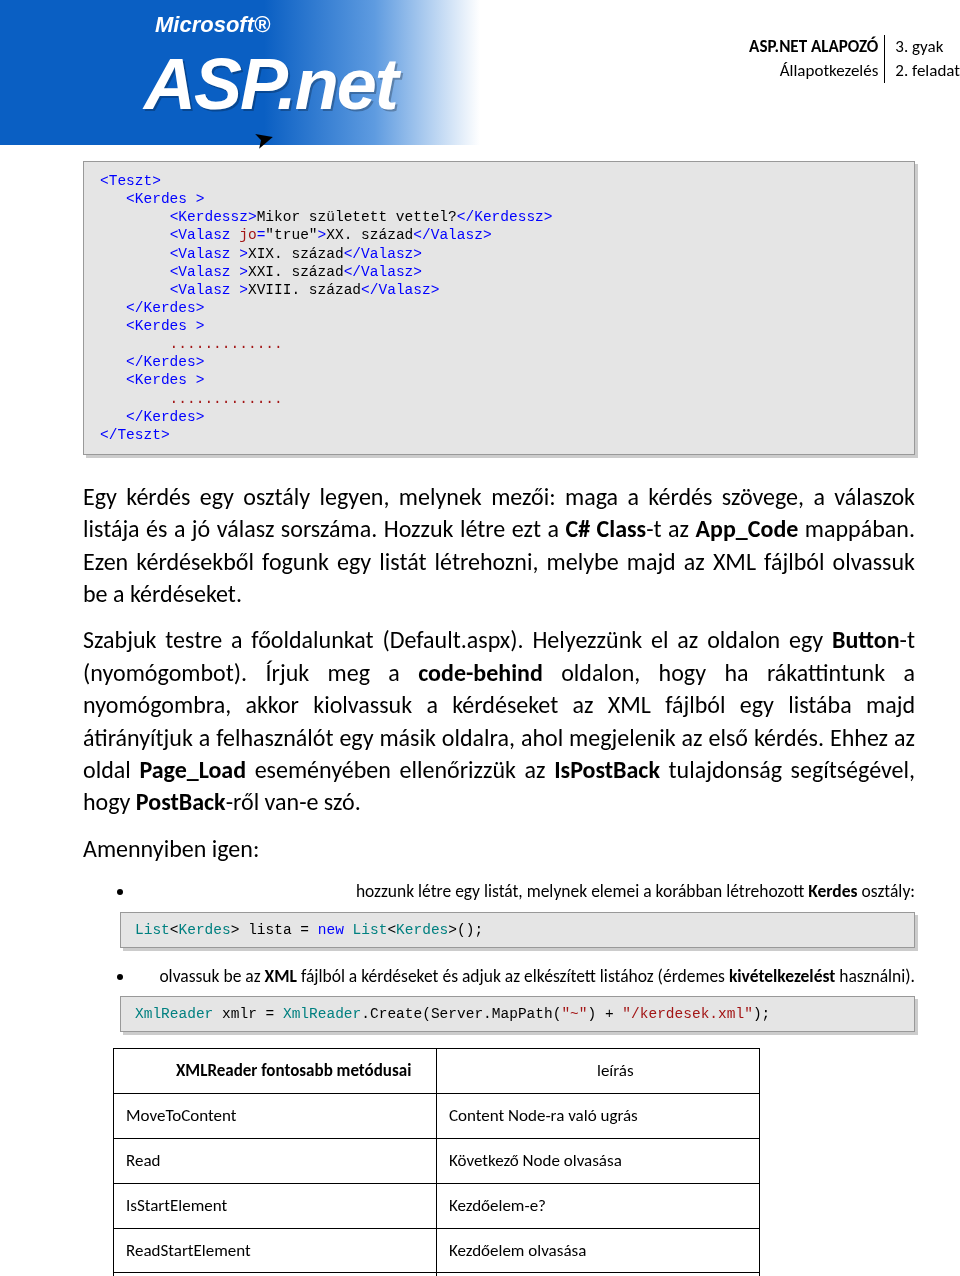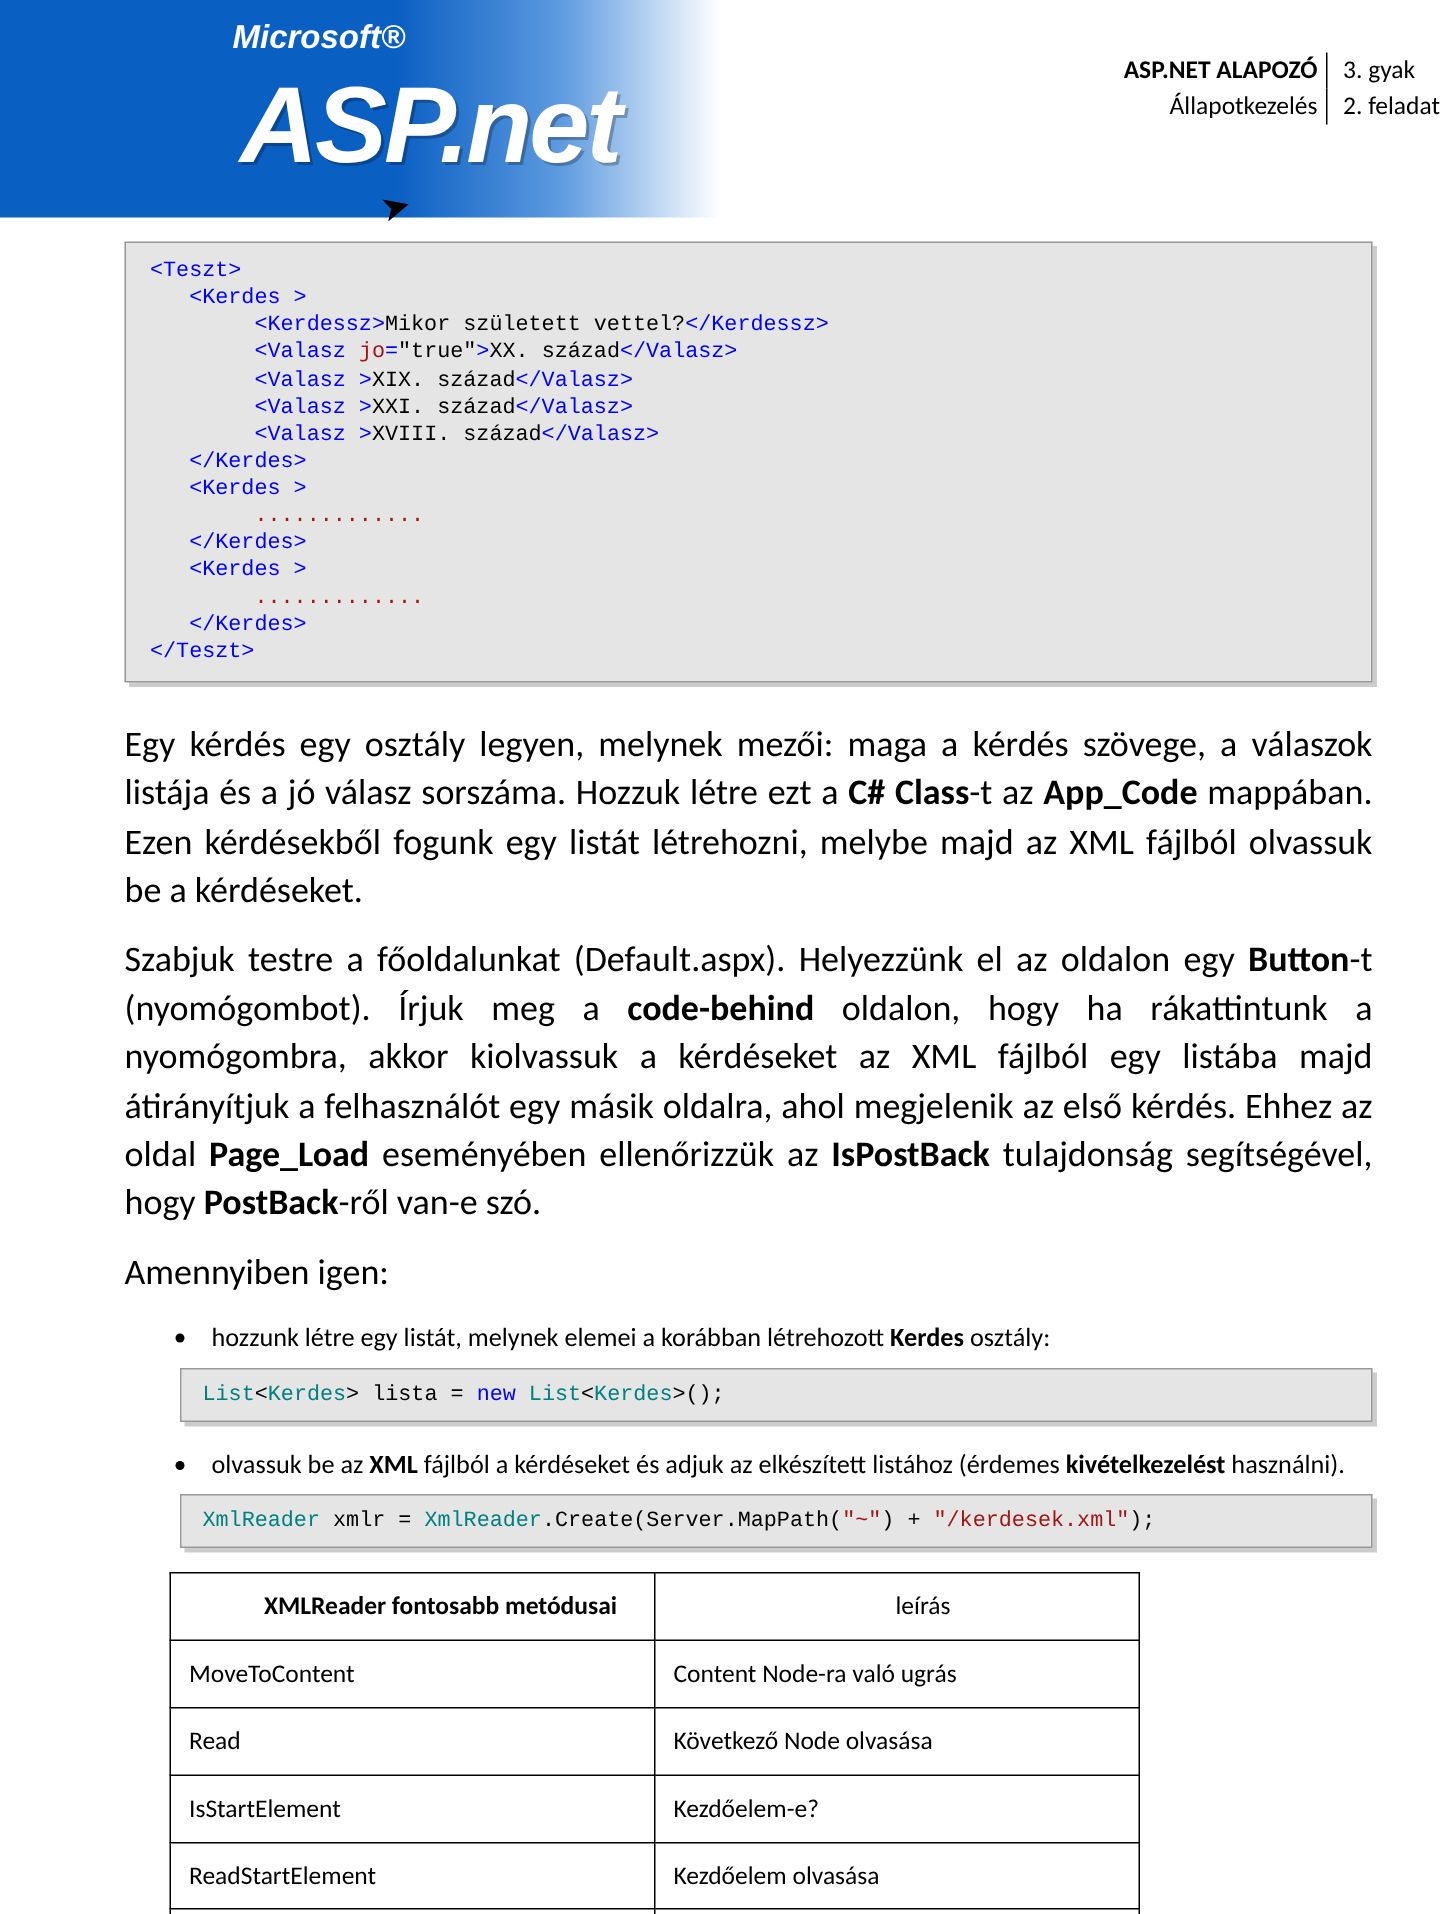--- a/index.html
+++ b/index.html
@@ -26,21 +26,21 @@
     width: 480px;
     height: 145px;
     background: linear-gradient(90deg, #0a5fc3 0%, #0a5fc3 55%, #5e9be0 78%, #fff 100%);
   }
   .logo-ms {
     position: absolute; left: 155px; top: 10px;
     color: #fff; font-style: italic; font-weight: bold;
     font-size: 22px; font-family: Verdana, sans-serif;
   }
   .logo-asp {
-    position: absolute; left: 160px; top: 34px;
+    position: absolute; left: 144px; top: 34px;
     color: #fff; font-weight: 900; font-style: italic;
     font-size: 72px; letter-spacing: -2px;
     font-family: Arial, sans-serif;
     text-shadow: 2px 2px 0 rgba(0,0,0,0.25);
   }
   .logo-asp .net { color:#fff; }
   .cursor {
     position: absolute; left: 254px; top: 122px;
     font-size: 24px; transform: rotate(-15deg);
   }
@@ -81,20 +81,21 @@
   }
   .body-text {
     margin: 0 0 14px 38px;
     font-size: 24px;
     text-align: justify;
     line-height: 1.35;
   }
   ul.bullets {
     margin: 4px 0 8px 90px;
     font-size: 17.5px;
+    text-align: right;
   }
   ul.bullets li { margin-bottom: 6px; padding-left: 6px; }
   .method-table {
     margin: 6px 0 0 68px;
     width: 647px;
     border-collapse: collapse;
     font-size: 17px;
   }
   .method-table td {
     border: 1px solid #000;

